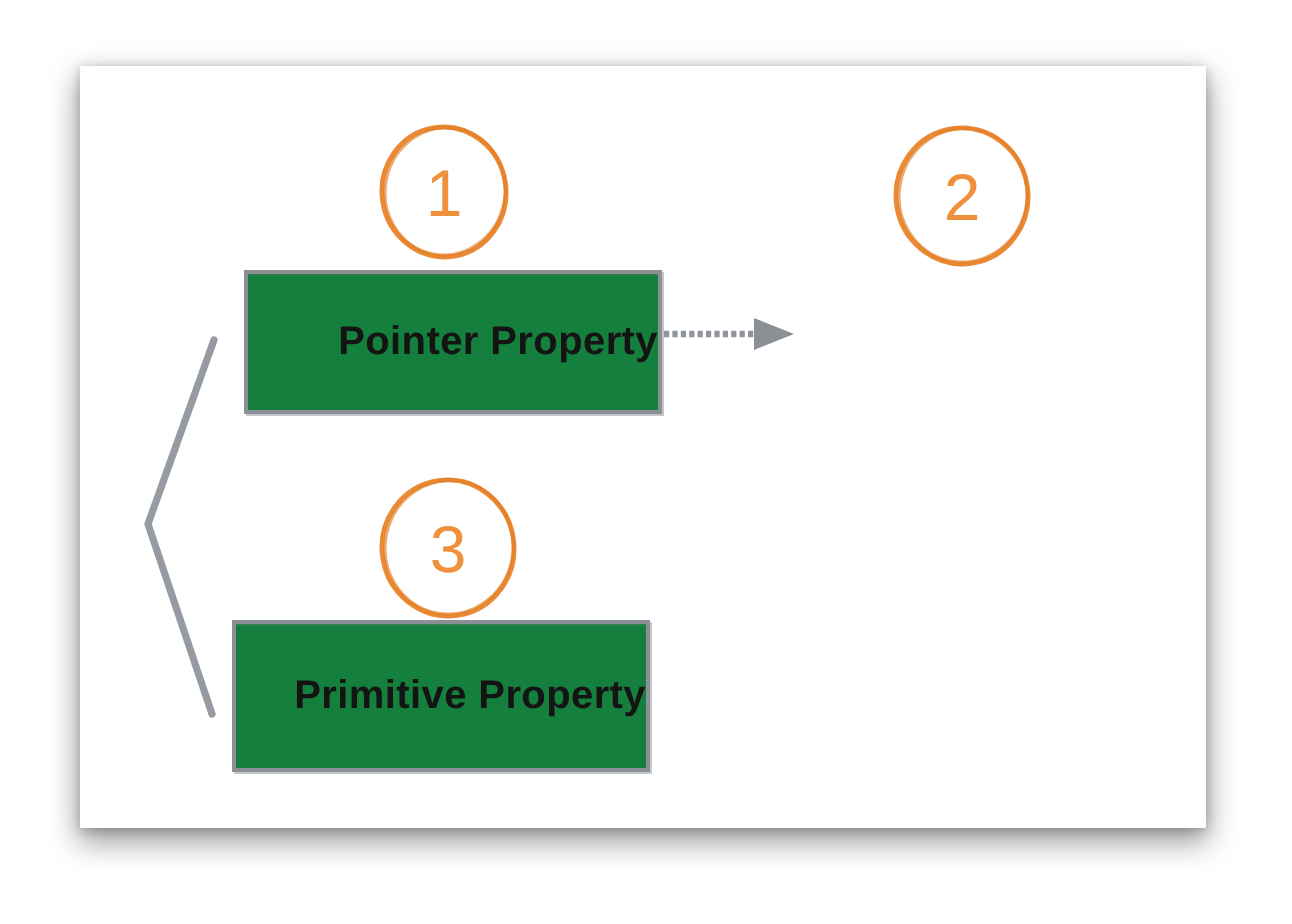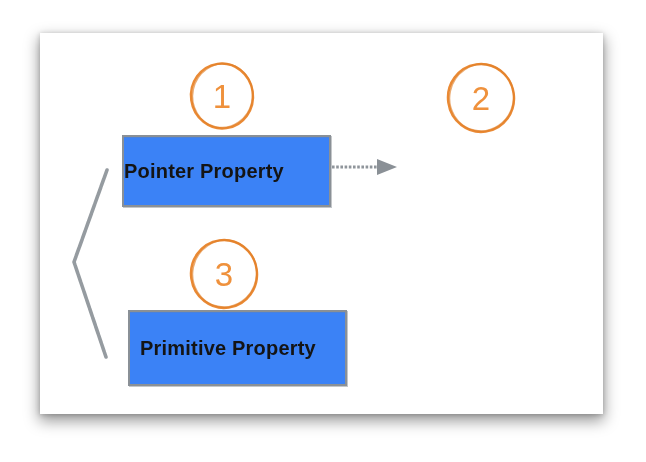--- a/index.html
+++ b/index.html
@@ -20,35 +20,35 @@
     position: absolute;
     left: 40px;
     top: 33px;
     width: 563px;
     height: 381px;
     background: #ffffff;
     box-shadow: 0 6px 14px 1px rgba(0,0,0,0.40), 0 1px 5px rgba(0,0,0,0.20);
   }
   .node {
     position: absolute;
-    background: #3b82f6;
+    background: #15803d;
     border: 2px solid #8a9096;
     box-shadow: 1px 1px 0 rgba(125,131,137,0.45), inset 0 1px 0 rgba(125,131,137,0.25);
     display: flex;
     align-items: center;
-    justify-content: flex-start;
+    justify-content: flex-end;
     color: #141414;
     font-weight: bold;
     font-size: 20px;
     letter-spacing: 0.2px;
     white-space: nowrap;
   }
   .node-pointer   { left: 82px;  top: 102px; width: 205px; height: 68px; }
   .node-memory    { left: 364px; top: 104px; width: 159px; height: 68px; }
-  .node-primitive { left: 88px;  top: 277px; width: 205px; height: 72px; padding-left: 10px; }
+  .node-primitive { left: 76px;  top: 277px; width: 205px; height: 72px; }
   .badge {
     position: absolute;
     width: 72px;
     height: 72px;
   }
   .badge svg { position: absolute; left: 0; top: 0; }
   .badge .num {
     position: absolute;
     left: 0; top: 0;
     width: 100%; height: 100%;

